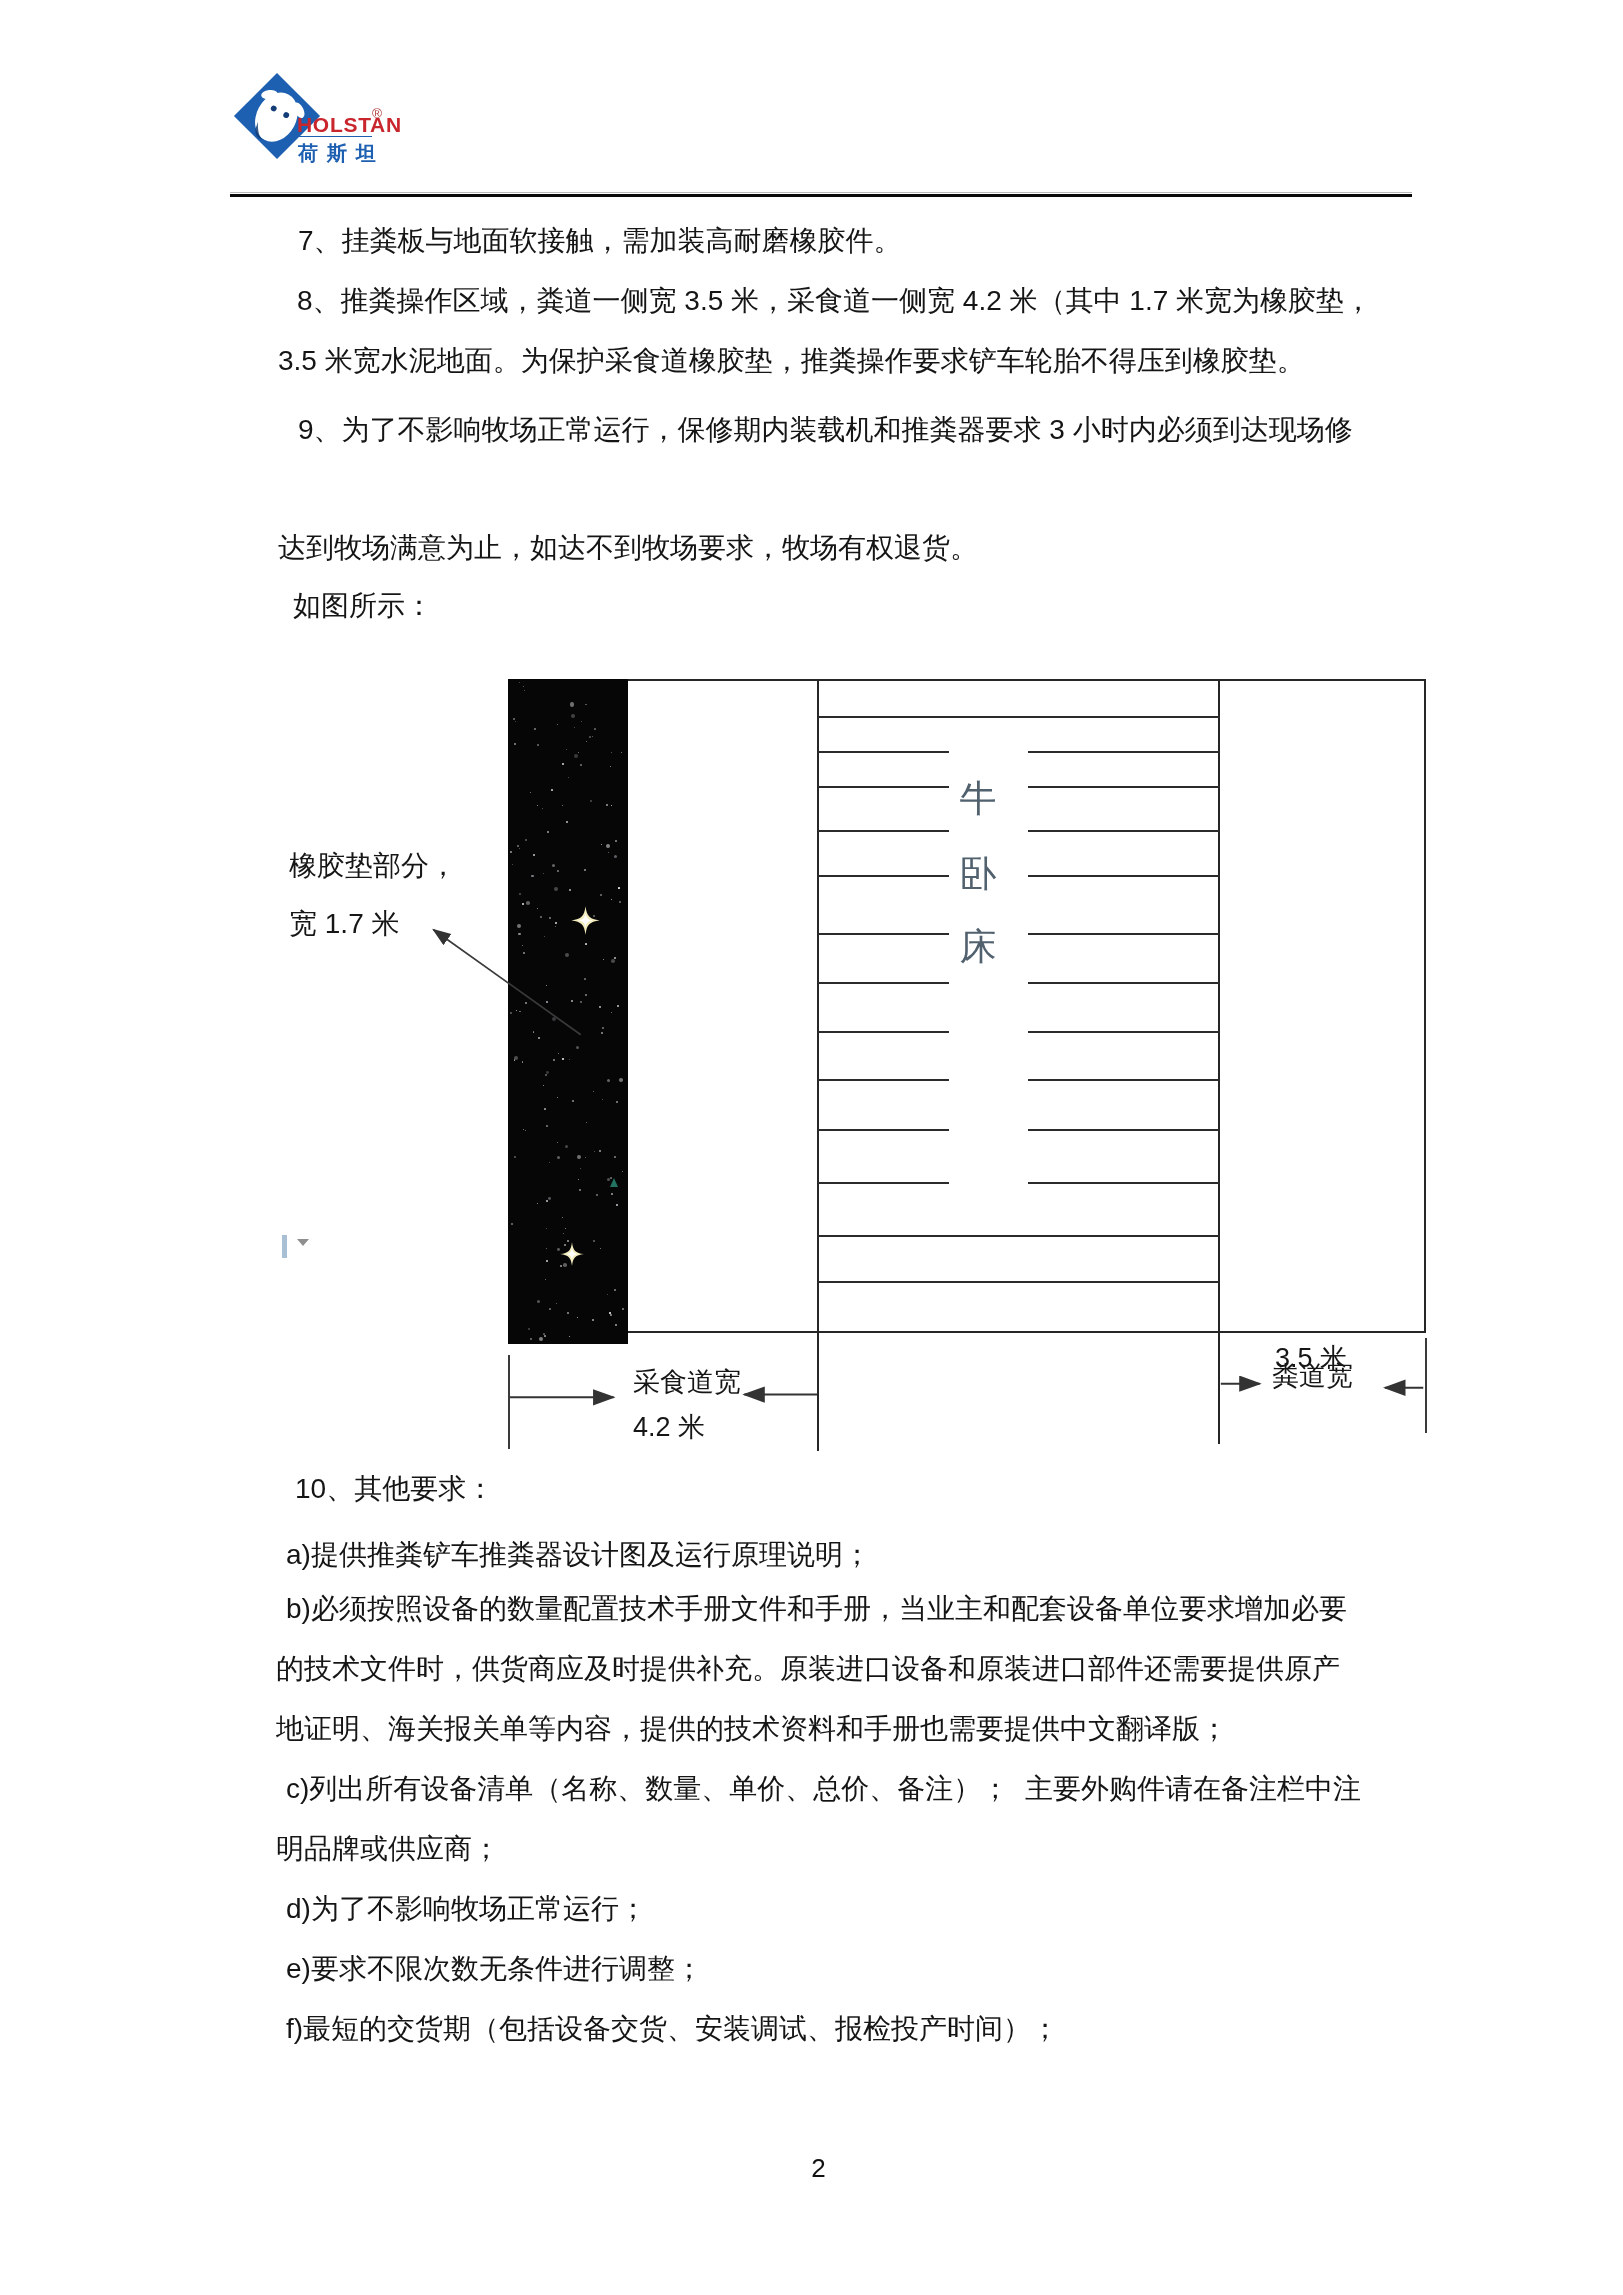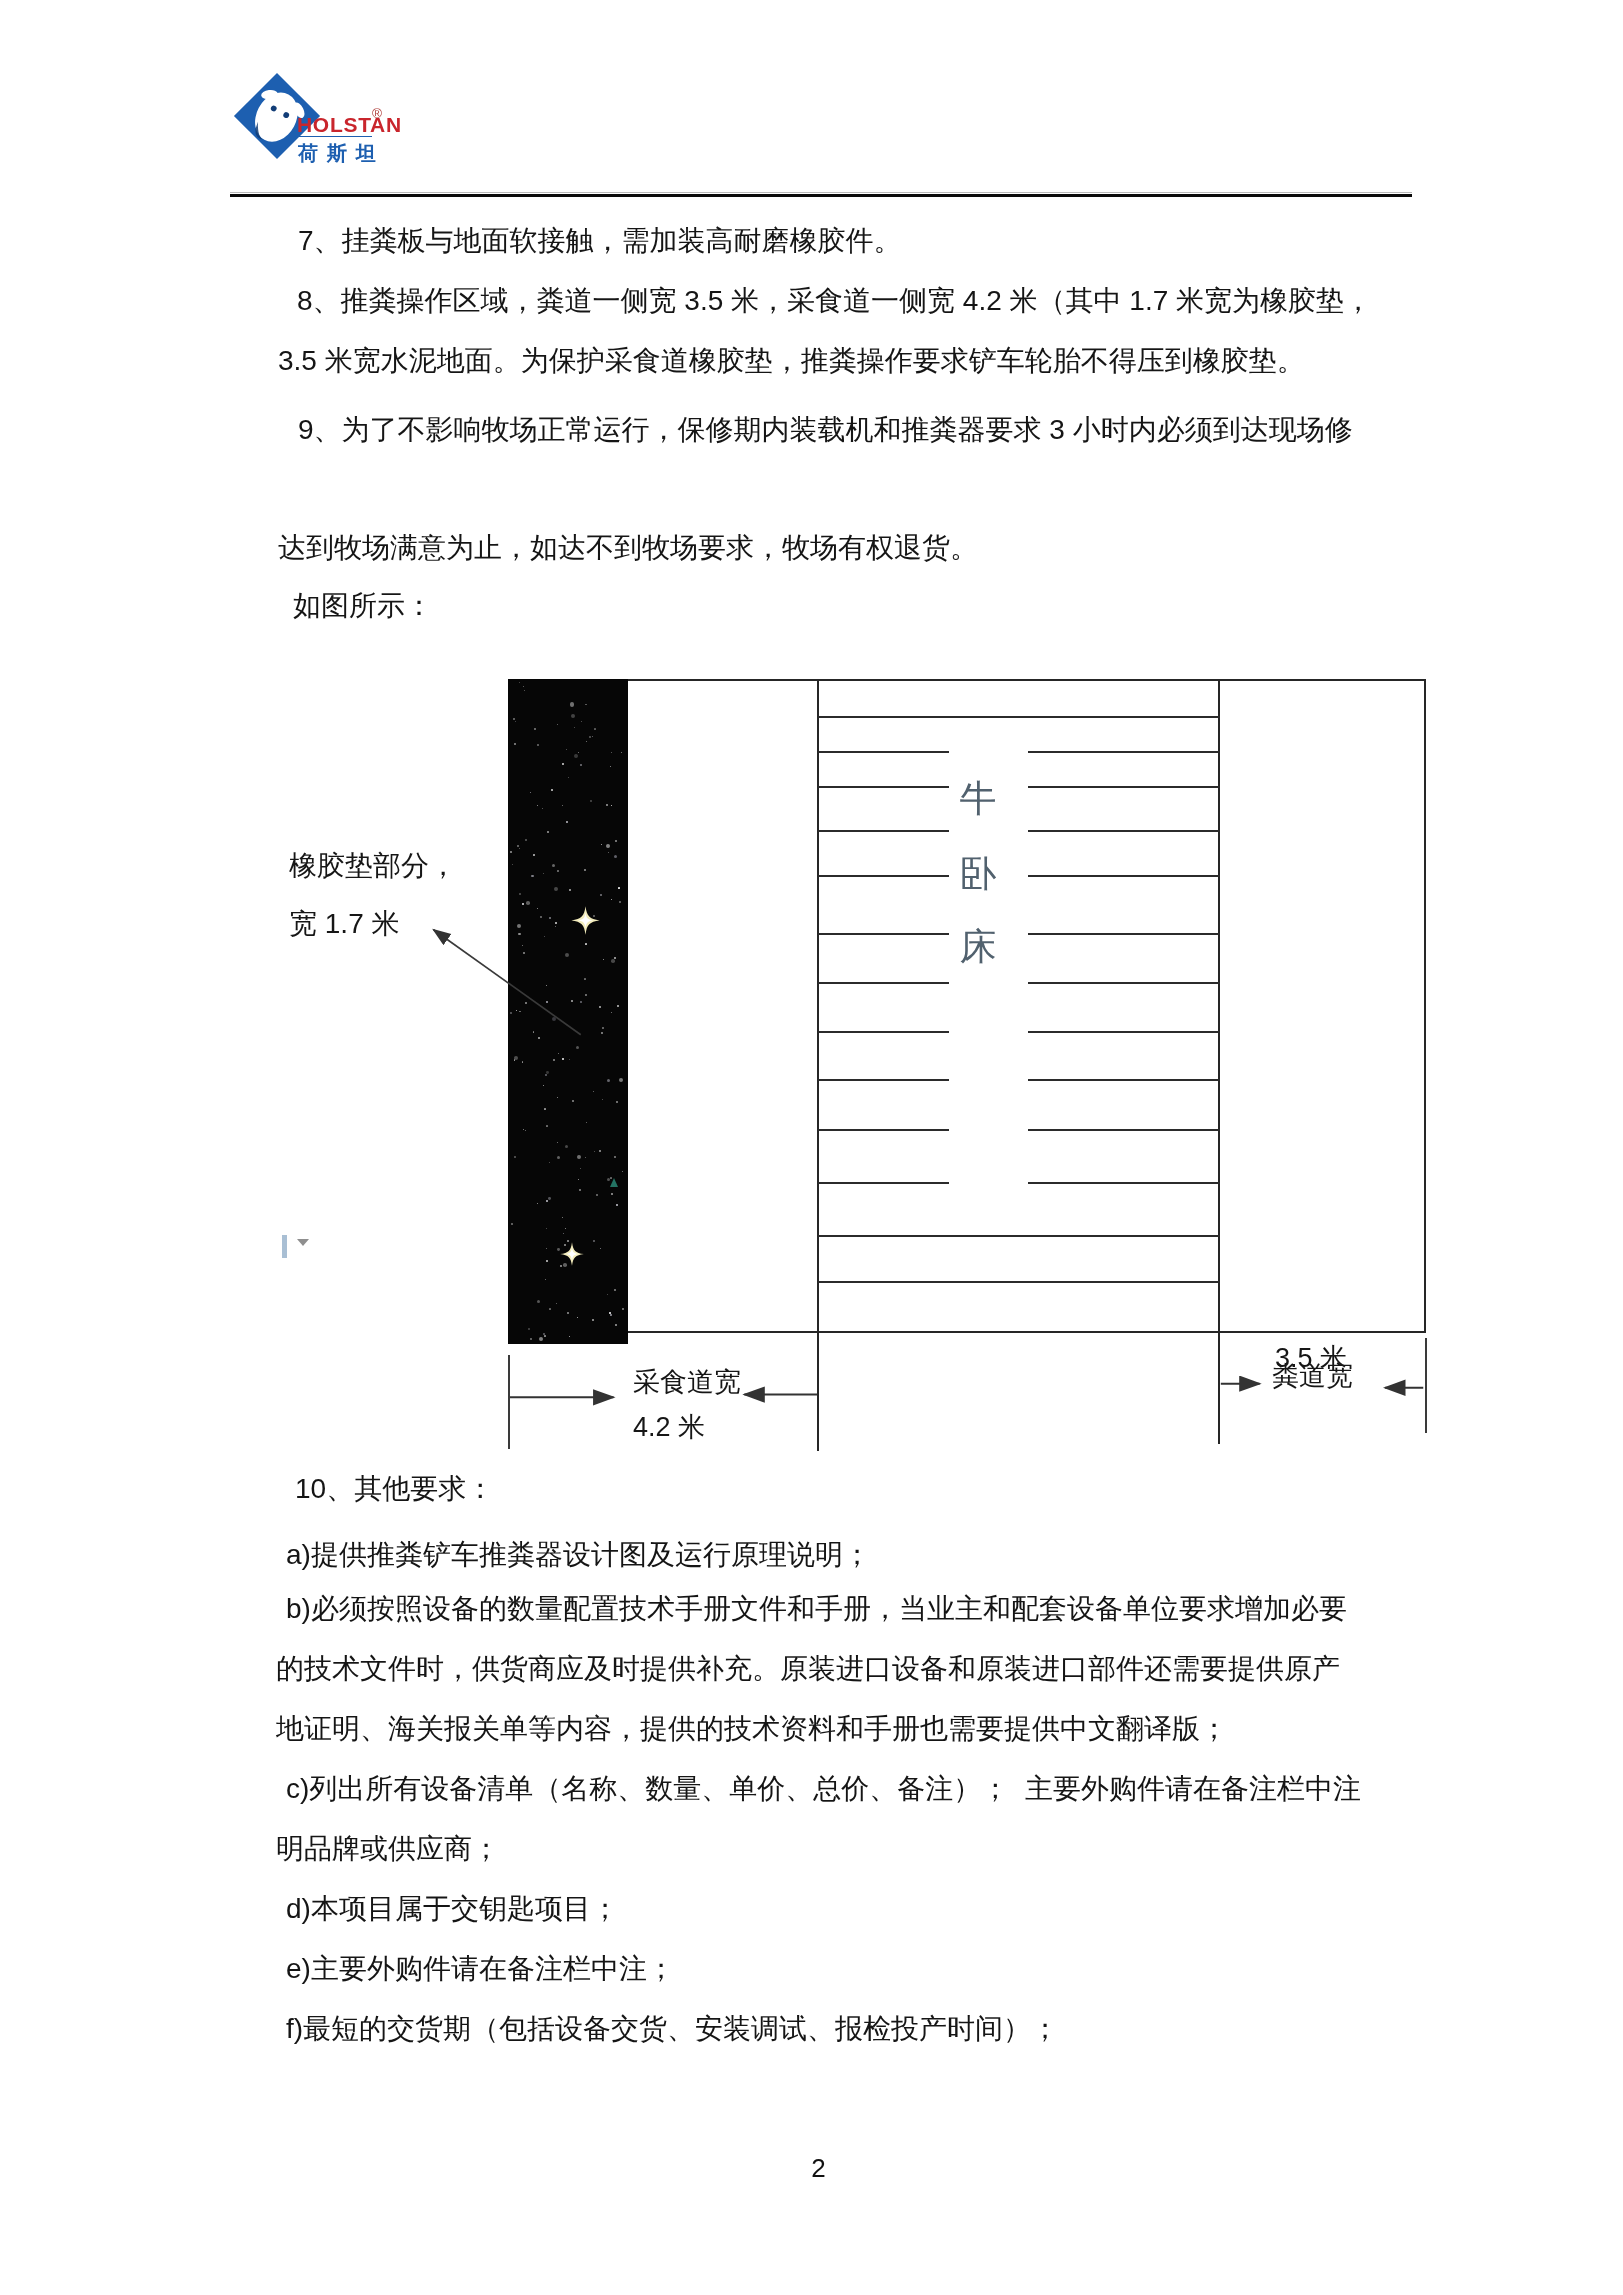--- a/index.html
+++ b/index.html
@@ -314,19 +314,19 @@
   <div class="cursor-bar"></div>
   <div class="cursor-tri"></div>
 
   <div class="tl" style="left:295px;top:1473px;">10、其他要求：</div>
   <div class="tl" style="left:286px;top:1533px;margin-top:6px;">a)提供推粪铲车推粪器设计图及运行原理说明；</div>
   <div class="tl" style="left:286px;top:1593px;">b)必须按照设备的数量配置技术手册文件和手册，当业主和配套设备单位要求增加必要</div>
   <div class="tl" style="left:276px;top:1653px;">的技术文件时，供货商应及时提供补充。原装进口设备和原装进口部件还需要提供原产</div>
   <div class="tl" style="left:276px;top:1713px;">地证明、海关报关单等内容，提供的技术资料和手册也需要提供中文翻译版；</div>
   <div class="tl" style="left:286px;top:1773px;">c)列出所有设备清单（名称、数量、单价、总价、备注）；  主要外购件请在备注栏中注</div>
   <div class="tl" style="left:276px;top:1833px;">明品牌或供应商；</div>
-  <div class="tl" style="left:286px;top:1893px;">d)本项目属于交钥匙项目；</div>
-  <div class="tl" style="left:286px;top:1953px;">e)主要外购件请在备注栏中注；</div>
+  <div class="tl" style="left:286px;top:1893px;">d)为了不影响牧场正常运行；</div>
+  <div class="tl" style="left:286px;top:1953px;">e)要求不限次数无条件进行调整；</div>
   <div class="tl" style="left:286px;top:2013px;">f)最短的交货期（包括设备交货、安装调试、报检投产时间）；</div>
 
   <div class="pagenum">2</div>
 </div>
 
 
 </body></html>

